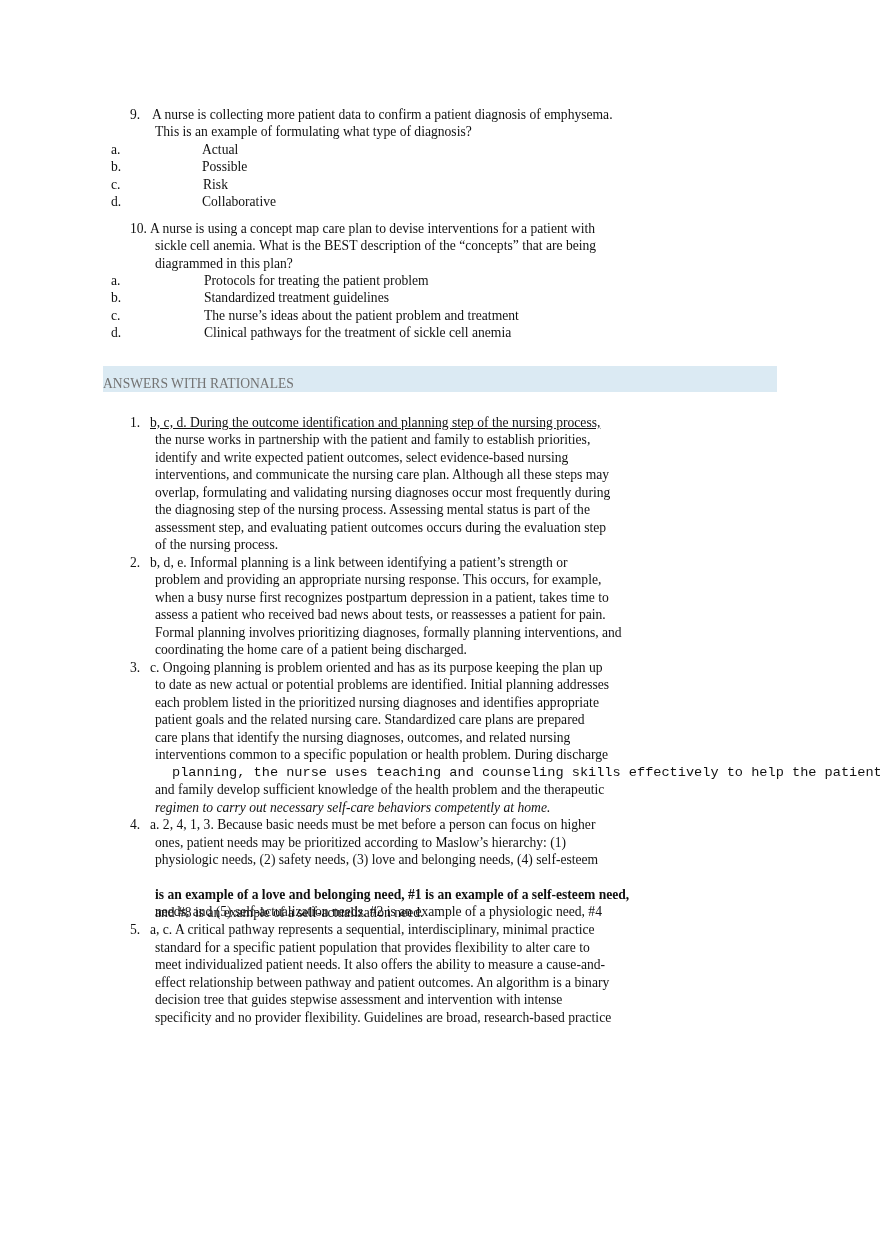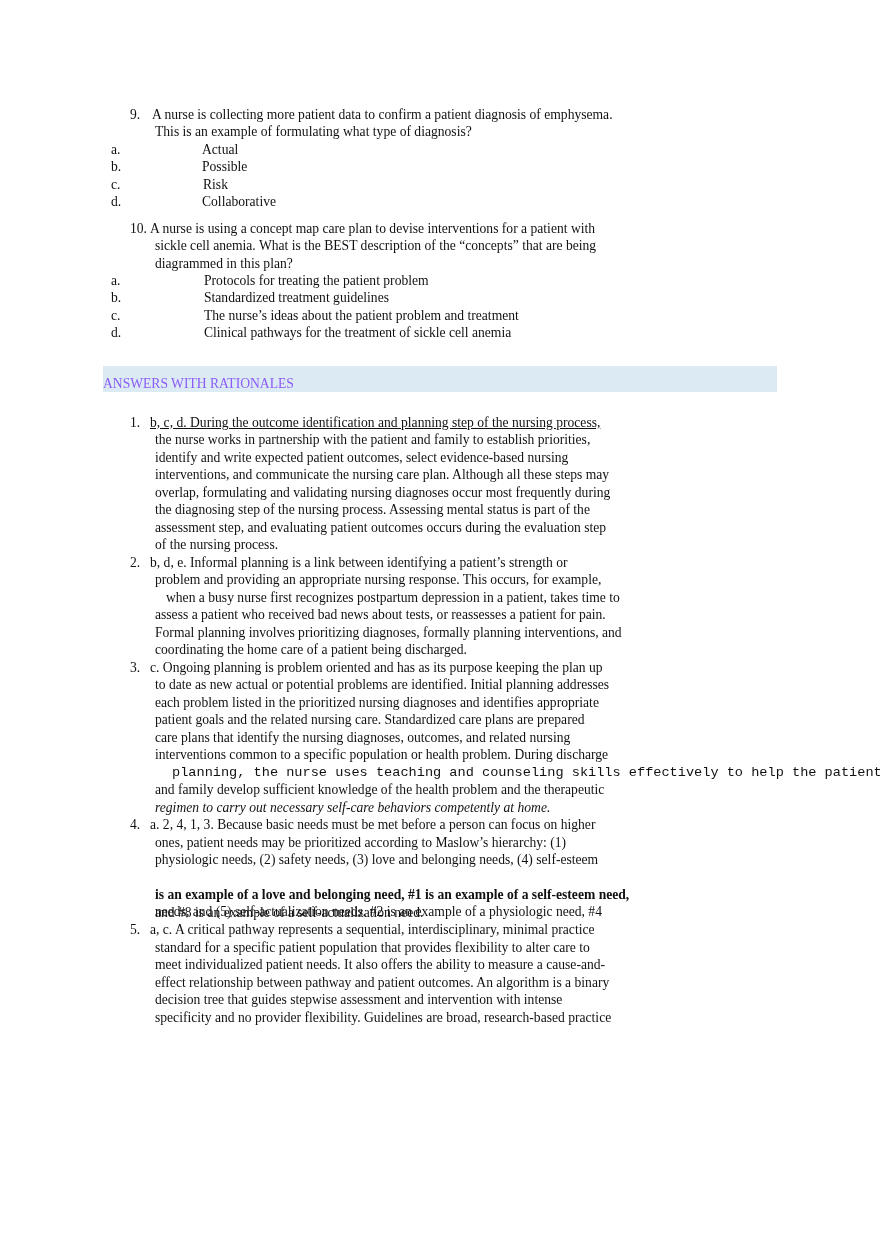--- a/index.html
+++ b/index.html
@@ -37,21 +37,21 @@
     width: 674px;
     height: 26px;
     background: #dbeaf3;
   }
   .section-title {
     position: absolute;
     left: 103px;
     top: 375px;
     font-size: 13.6px;
     line-height: 17px;
-    color: #8b5cf6;
+    color: #737373;
     white-space: nowrap;
   }
 </style>
 </head>
 <body>
 
 <div class="page">
 
   <div>
     <div class="line" style="left:130px; top:106px;">9.</div>
@@ -96,21 +96,21 @@
     <div class="line" style="left:155px; top:484px;">overlap, formulating and validating nursing diagnoses occur most frequently during</div>
     <div class="line" style="left:155px; top:501px;">the diagnosing step of the nursing process. Assessing mental status is part of the</div>
     <div class="line" style="left:155px; top:519px;">assessment step, and evaluating patient outcomes occurs during the evaluation step</div>
     <div class="line" style="left:155px; top:536px;">of the nursing process.</div>
   </div>
 
   <div>
     <div class="line" style="left:130px; top:554px;">2.</div>
     <div class="line" style="left:150px; top:554px;">b, d, e. Informal planning is a link between identifying a patient’s strength or</div>
     <div class="line" style="left:155px; top:571px;">problem and providing an appropriate nursing response. This occurs, for example,</div>
-    <div class="line" style="left:166px; top:589px;">when a busy nurse first recognizes postpartum depression in a patient, takes time to</div>
+    <div class="line" style="left:155px; top:589px;">when a busy nurse first recognizes postpartum depression in a patient, takes time to</div>
     <div class="line" style="left:155px; top:606px;">assess a patient who received bad news about tests, or reassesses a patient for pain.</div>
     <div class="line" style="left:155px; top:624px;">Formal planning involves prioritizing diagnoses, formally planning interventions, and</div>
     <div class="line" style="left:155px; top:641px;">coordinating the home care of a patient being discharged.</div>
   </div>
 
   <div>
     <div class="line" style="left:130px; top:659px;">3.</div>
     <div class="line" style="left:150px; top:659px;">c. Ongoing planning is problem oriented and has as its purpose keeping the plan up</div>
     <div class="line" style="left:155px; top:676px;">to date as new actual or potential problems are identified. Initial planning addresses</div>
     <div class="line" style="left:155px; top:694px;">each problem listed in the prioritized nursing diagnoses and identifies appropriate</div>

